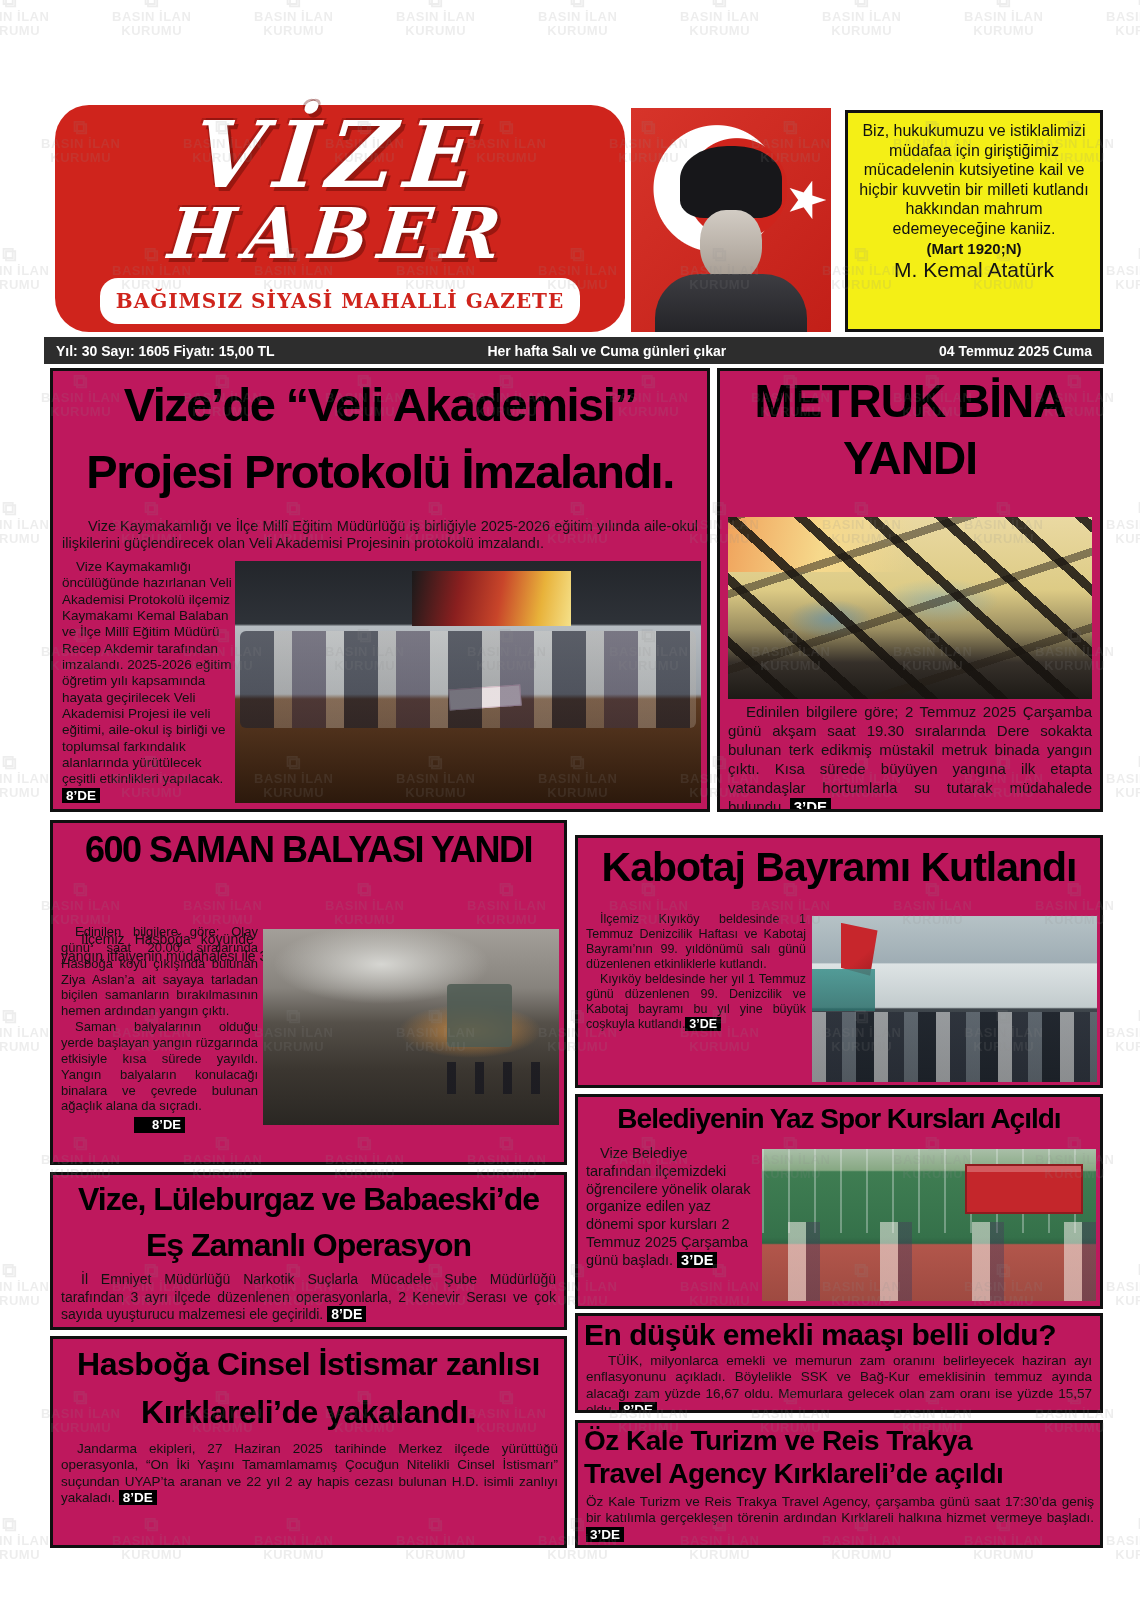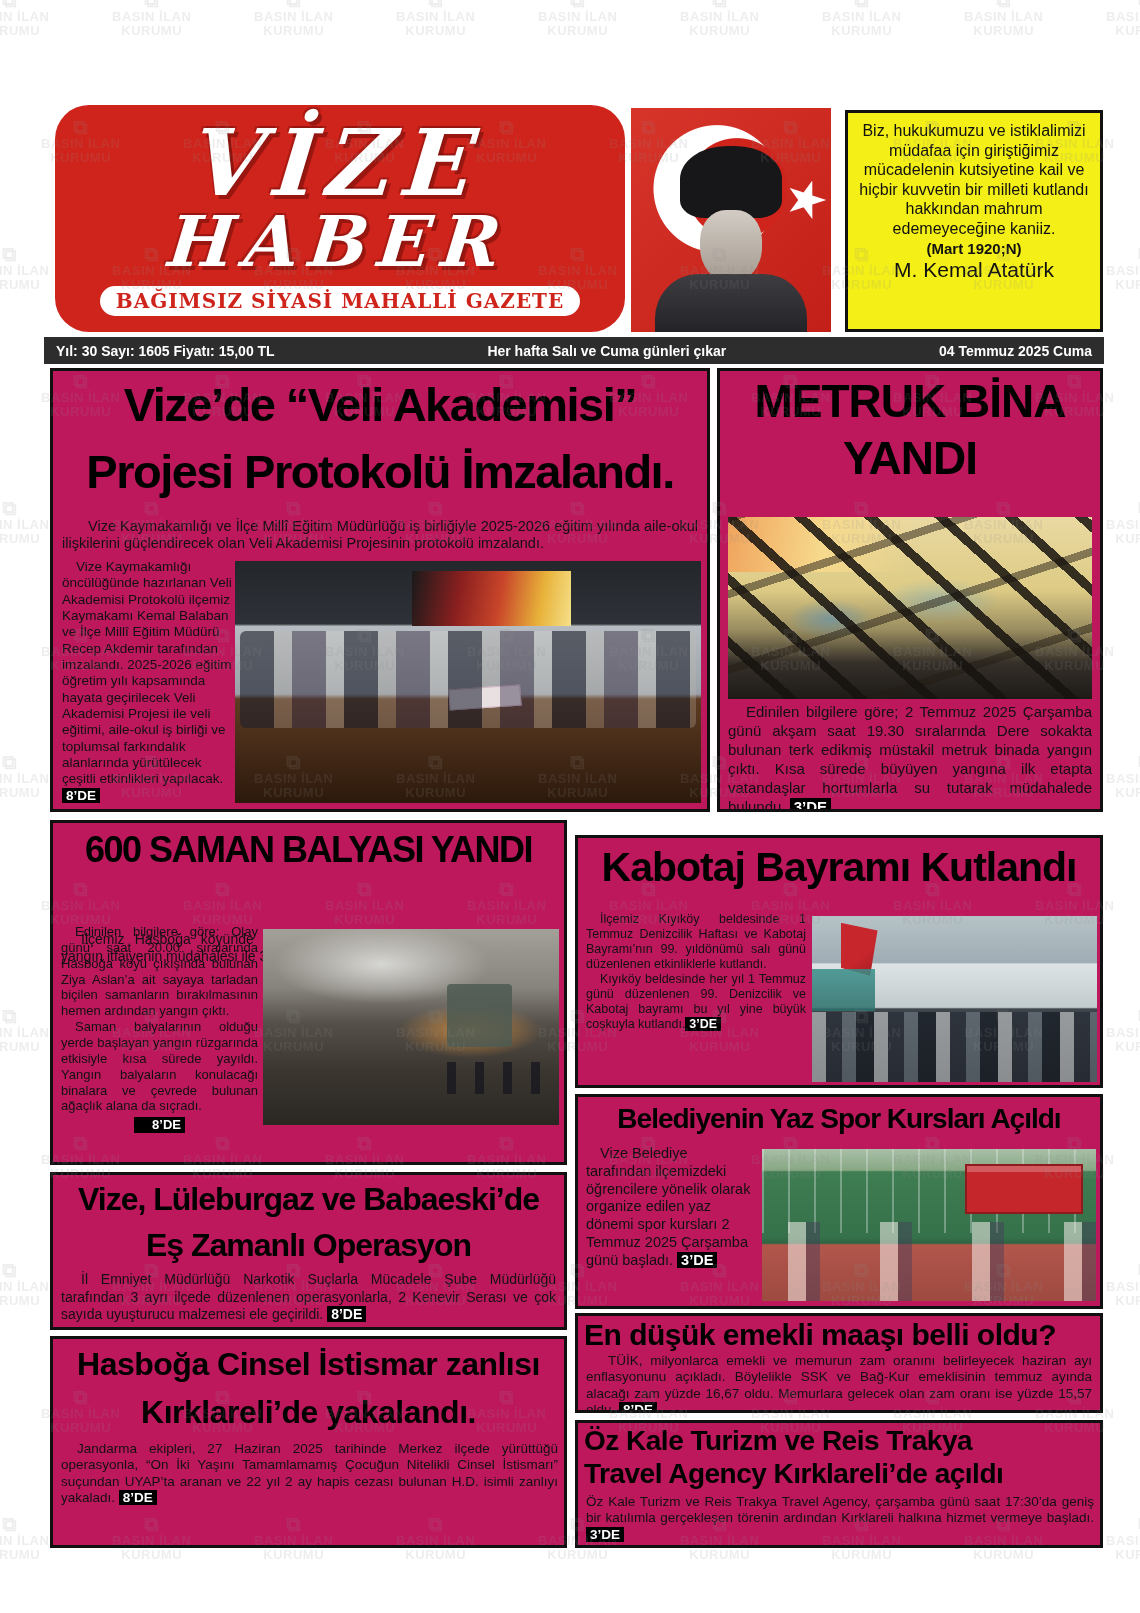--- a/index.html
+++ b/index.html
@@ -15,21 +15,21 @@
 
   
   .masthead{position:absolute;left:55px;top:105px;width:570px;height:227px;
             background:#cf241c;border-radius:34px;display:flex;flex-direction:column;
             align-items:center;justify-content:center;}
   .mast-title{font-family:"DejaVu Serif",serif;font-style:italic;font-weight:bold;color:#fff;
               line-height:.92;letter-spacing:10px;transform:skewX(-6deg);
               text-shadow:4px 4px 0 rgba(110,12,8,.55),-2px -2px 0 rgba(110,12,8,.35),2px -2px 0 rgba(110,12,8,.35);}
   .mast-title.l1{font-size:92px;}
   .mast-title.l2{font-size:70px;margin-top:4px;}
-  .mast-tagline{margin-top:12px;background:#fff;border-radius:18px;padding:3px 16px;
+  .mast-tagline{margin-top:12px;background:#fff;border-radius:18px;padding:11px 16px;
                 color:#cf241c;font-family:"DejaVu Serif",serif;font-weight:bold;font-size:20px;
                 letter-spacing:1px;white-space:nowrap;}
 
   .flag-photo{position:absolute;left:631px;top:108px;width:200px;height:224px;overflow:hidden;
       background-image:
         radial-gradient(circle at 53% 36%, #ce241c 0 50px, rgba(0,0,0,0) 51px),
         radial-gradient(circle at 43% 36%, #ffffff 0 63px, rgba(0,0,0,0) 64px),
         linear-gradient(135deg,#d7342a 0%,#c21f18 100%);}
   .flag-star{position:absolute;right:2px;top:66px;font-size:50px;color:#fff;transform:rotate(18deg);line-height:1;}
   .por-hat{position:absolute;left:50%;top:38px;transform:translateX(-50%);width:102px;height:72px;

